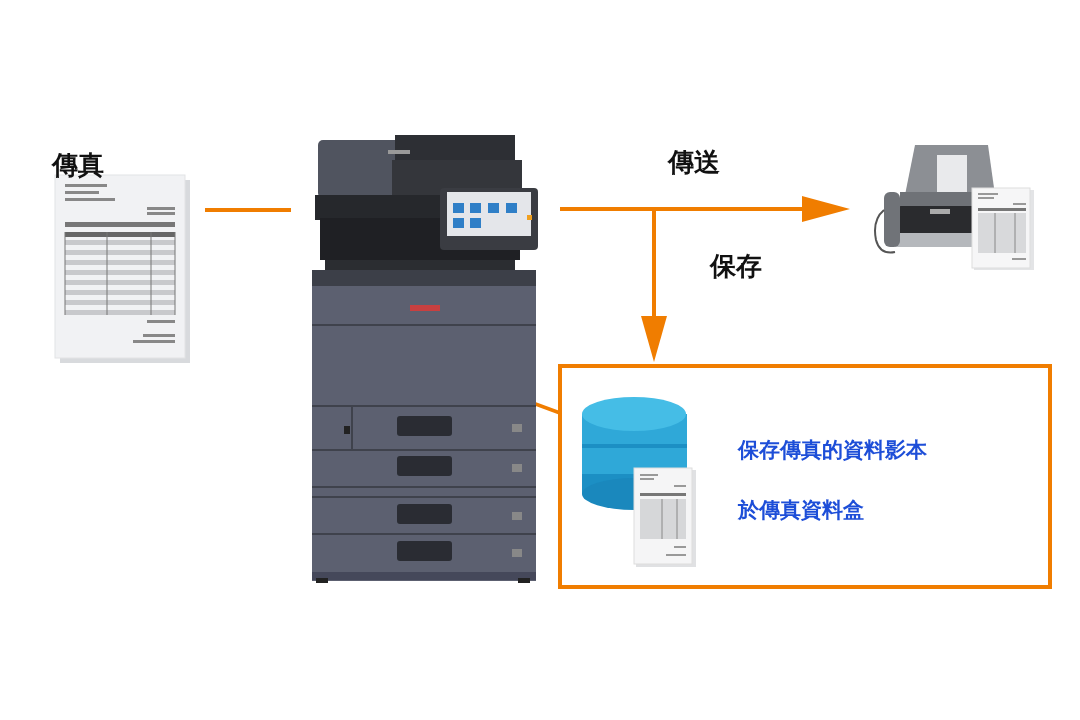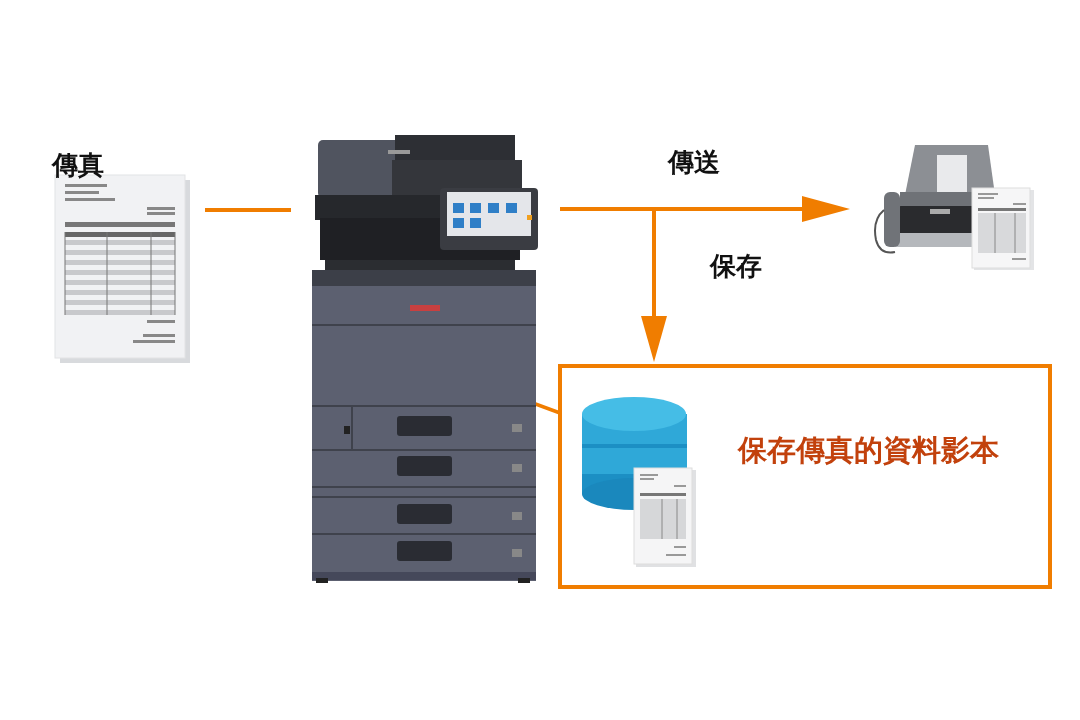--- a/index.html
+++ b/index.html
@@ -1,20 +1,20 @@
 <!DOCTYPE html>
 <html><head>
 <meta charset="utf-8">
 <style>
   html, body { margin: 0; padding: 0; background: #ffffff; }
   body { width: 1080px; height: 720px; position: relative; overflow: hidden;
          font-family: "DejaVu Sans", "Liberation Sans", sans-serif; }
   .abs { position: absolute; }
   .label { font-weight: bold; color: #111; font-size: 26px; line-height: 1; white-space: nowrap; }
-  .desc { font-weight: bold; color: #c2410c; font-size: 29px; line-height: 60px; white-space: nowrap; }
+  .desc { font-weight: bold; color: #1d4ed8; font-size: 21px; line-height: 60px; white-space: nowrap; }
   svg { position: absolute; left: 0; top: 0; }
 </style>
 </head>
 <body>
 
 <svg width="1080" height="720">
 
   <line x1="205" y1="210" x2="291" y2="210" stroke="#F07D00" stroke-width="4"></line>
 
   <line x1="560" y1="209" x2="806" y2="209" stroke="#F07D00" stroke-width="4"></line>
@@ -144,13 +144,14 @@
     <rect x="666" y="554" width="20" height="2" fill="#999"></rect>
   </g>
 </svg>
 
 <div class="abs label" style="left:52px; top:114px;margin-top:38px;">傳真</div>
 <div class="abs label" style="left:668px; top:149px;text-align:center;">傳送</div>
 <div class="abs label" style="left:710px; top:253px;">保存</div>
 
 <div class="abs" style="left:738px; top:420px;">
   <div class="desc">保存傳真的資料影本</div>
+  <div class="desc">於傳真資料盒</div>
 </div>
 
 </body></html>

